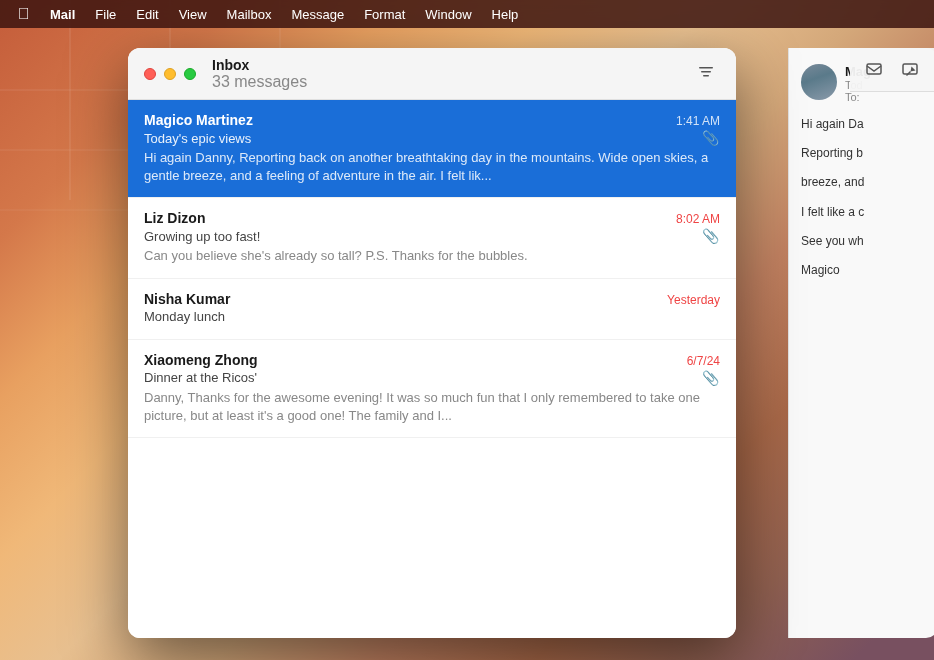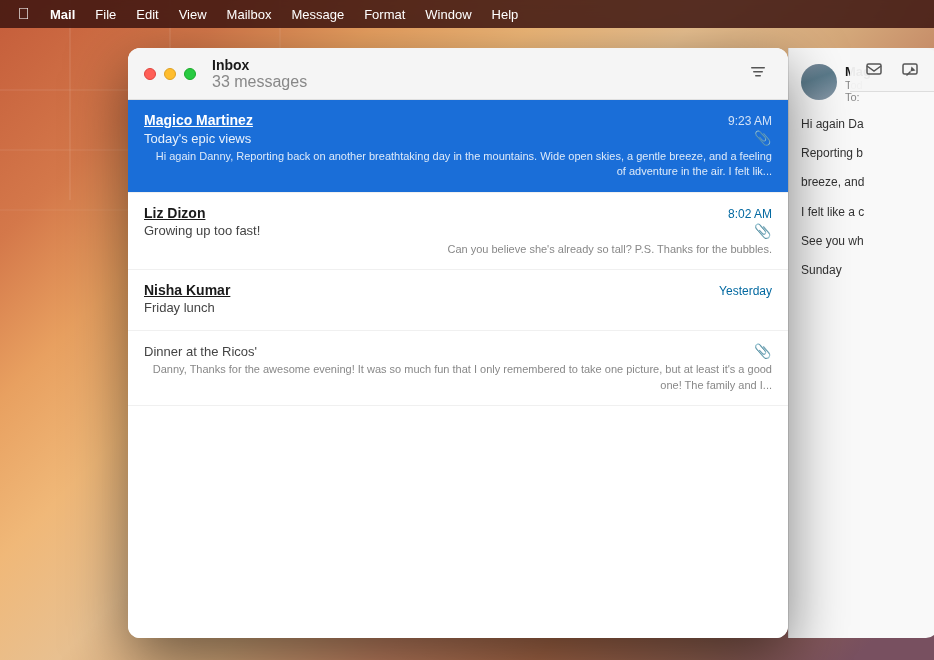--- a/index.html
+++ b/index.html
@@ -58,21 +58,21 @@
       display: flex;
       align-items: center;
     }
     .menubar-item.bold { font-weight: 600; }
 
     
     .mail-window {
       position: absolute;
       top: 48px;
       left: 128px;
-      width: 660px;
+      width: 608px;
       height: 590px;
       background: #ffffff;
       border-radius: 12px;
       box-shadow: 0 20px 60px rgba(0,0,0,0.5);
       overflow: hidden;
       z-index: 50;
       display: flex;
       flex-direction: column;
     }
 
@@ -158,53 +158,51 @@
     .message-row-header {
       display: flex;
       justify-content: space-between;
       align-items: baseline;
       margin-bottom: 2px;
     }
     .message-sender {
       font-size: 14px;
       font-weight: 600;
       color: #1a1a1a;
-      text-decoration: underline;
     }
     .message-row.selected .message-sender { color: white; }
     .message-time {
       font-size: 12px;
-      color: #0369a1;
+      color: #ef4444;
       white-space: nowrap;
     }
     .message-subject-row {
       display: flex;
       justify-content: space-between;
       align-items: center;
       margin-bottom: 3px;
     }
     .message-subject {
       font-size: 13px;
       color: #444;
       font-weight: 500;
       text-align: center;
     }
     .attachment-icon {
       font-size: 14px;
       color: #888;
     }
     .message-preview {
-      font-size: 11px;
+      font-size: 13px;
       color: #888;
       line-height: 1.4;
       display: -webkit-box;
       -webkit-line-clamp: 2;
       -webkit-box-orient: vertical;
       overflow: hidden;
-      text-align: right;
     }
 
     
     .email-preview-panel {
       position: absolute;
       top: 48px;
       left: 788px;
       width: 150px;
       height: 590px;
       background: #f9f9f9;
@@ -324,21 +322,21 @@
         </span>
       </div>
     </div>
   </div>
 
   <div class="message-list">
 
     <div class="message-row selected">
       <div class="message-row-header">
         <span class="message-sender">Magico Martinez</span>
-        <span class="message-time">9:23 AM</span>
+        <span class="message-time">1:41 AM</span>
       </div>
       <div class="message-subject-row">
         <span class="message-subject">Today's epic views</span>
         <span class="attachment-icon">📎</span>
       </div>
       <div class="message-preview">Hi again Danny, Reporting back on another breathtaking day in the mountains. Wide open skies, a gentle breeze, and a feeling of adventure in the air. I felt lik...</div>
     </div>
 
     <div class="message-row">
       <div class="message-row-header">
@@ -351,25 +349,29 @@
       </div>
       <div class="message-preview">Can you believe she's already so tall? P.S. Thanks for the bubbles.</div>
     </div>
 
     <div class="message-row">
       <div class="message-row-header">
         <span class="message-sender">Nisha Kumar</span>
         <span class="message-time">Yesterday</span>
       </div>
       <div class="message-subject-row">
-        <span class="message-subject">Friday lunch</span>
+        <span class="message-subject">Monday lunch</span>
       </div>
     </div>
 
     <div class="message-row">
+      <div class="message-row-header">
+        <span class="message-sender">Xiaomeng Zhong</span>
+        <span class="message-time">6/7/24</span>
+      </div>
       <div class="message-subject-row">
         <span class="message-subject">Dinner at the Ricos'</span>
         <span class="attachment-icon">📎</span>
       </div>
       <div class="message-preview">Danny, Thanks for the awesome evening! It was so much fun that I only remembered to take one picture, but at least it's a good one! The family and I...</div>
     </div>
 
   </div>
 </div>
 
@@ -383,21 +385,21 @@
       <div class="preview-meta">Tod</div>
       <div class="preview-meta">To:</div>
     </div>
   </div>
   <div class="preview-body">
     <p>Hi again Da</p>
     <p>Reporting b</p>
     <p>breeze, and</p>
     <p>I felt like a c</p>
     <p>See you wh</p>
-    <p>Sunday</p>
+    <p>Magico</p>
   </div>
 </div>
 
 <div style="position:absolute; top:48px; right:0; z-index:61; display:flex; background:rgba(245,245,245,0.95); border-bottom:1px solid #ddd; height:44px; align-items:center; padding:0 8px; gap:4px; border-radius:0;">
   <div style="width:32px; height:32px; display:flex; align-items:center; justify-content:center; cursor:pointer; border-radius:6px; color:#555;">
     <svg width="20" height="20" viewBox="0 0 20 20" fill="none">
       <rect x="3" y="4" width="14" height="10" rx="1.5" stroke="#555" stroke-width="1.5" fill="none"></rect>
       <path d="M3 6l7 5 7-5" stroke="#555" stroke-width="1.5" fill="none"></path>
     </svg>
   </div>

